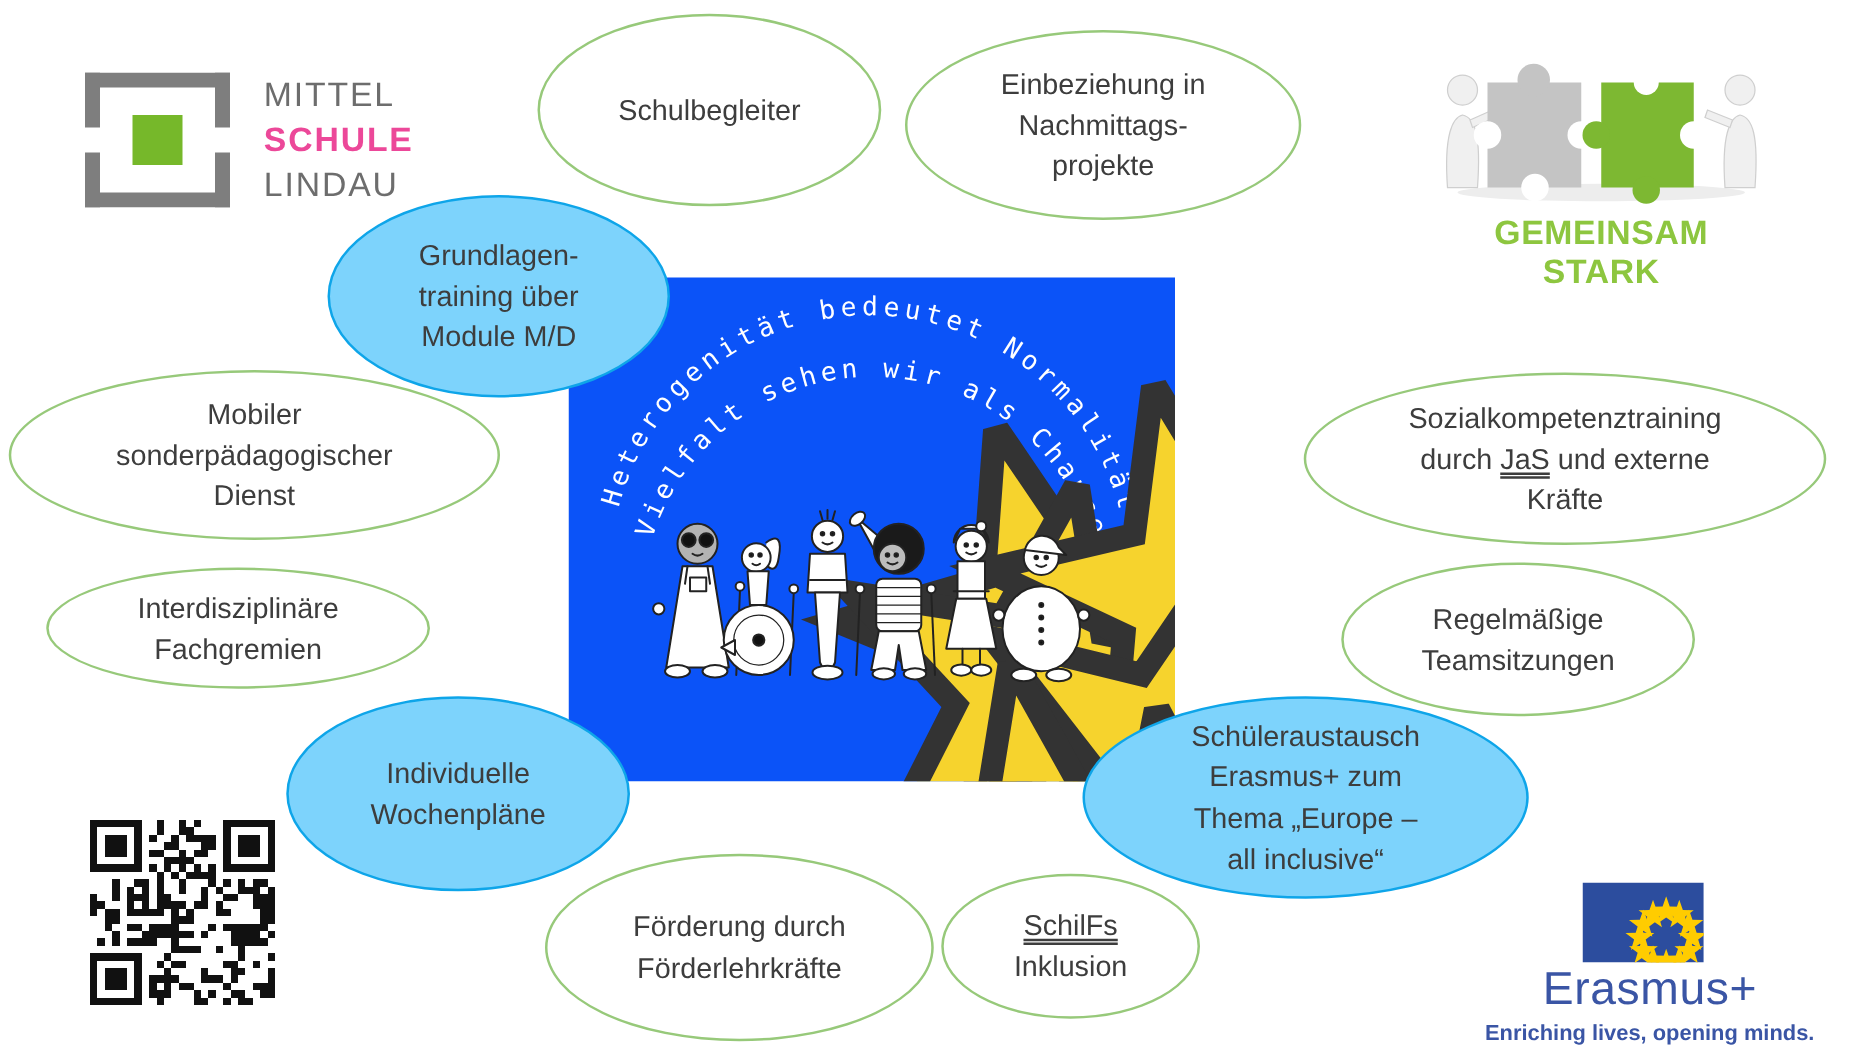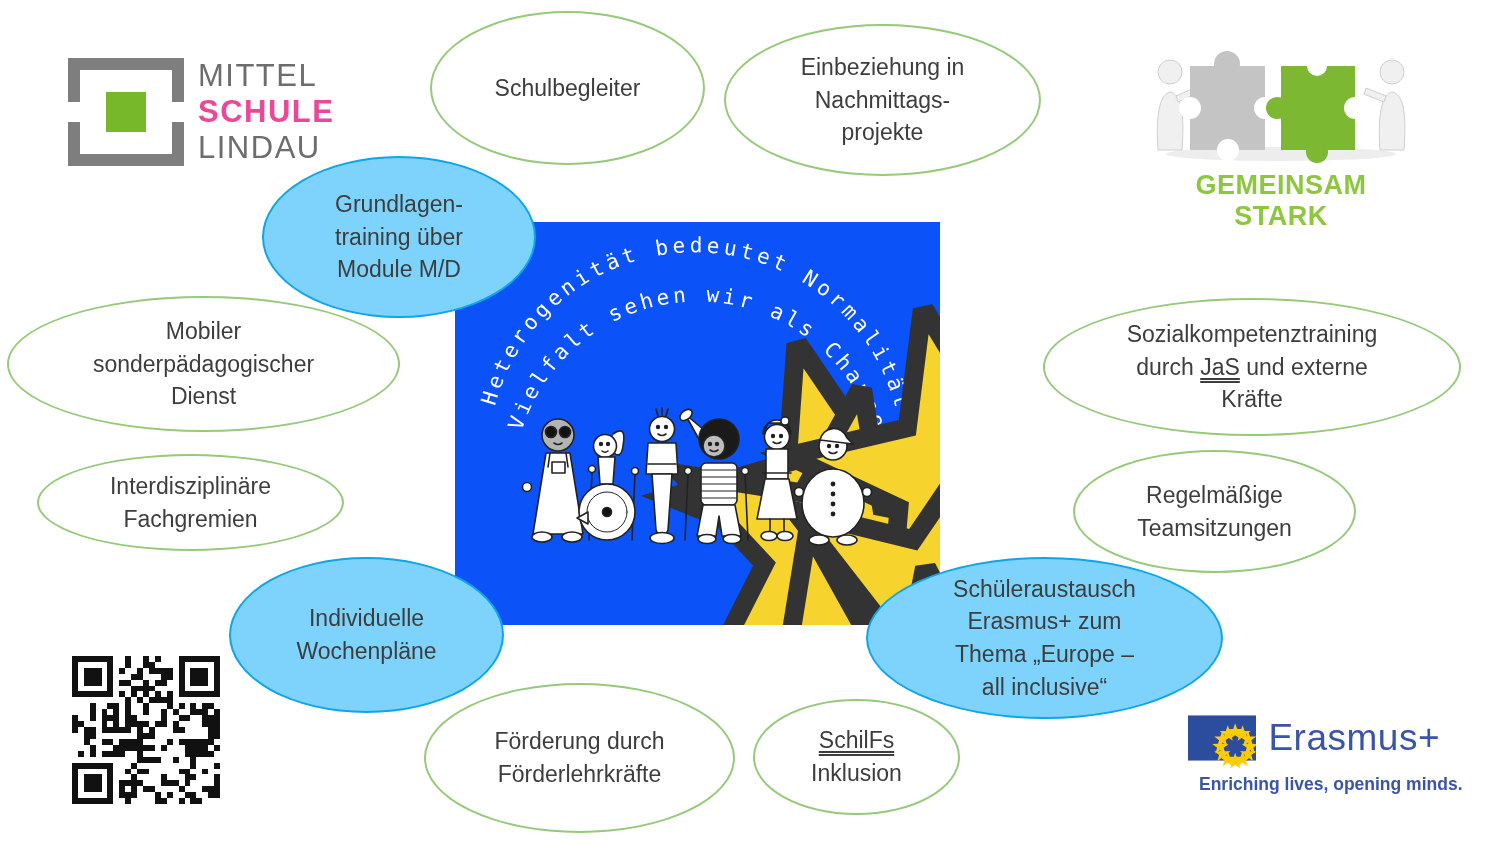--- a/index.html
+++ b/index.html
@@ -20,37 +20,37 @@
            text-decoration-color:#3d3d3d;text-decoration-thickness:1.5px;text-underline-offset:3px;}
 
   
   .center-img{position:absolute;left:455px;top:222px;width:485px;height:403px;
               background:#0b53f8;z-index:1;}
   .center-img svg{position:absolute;inset:0;}
   .arc-text{font-family:"DejaVu Sans Mono",monospace;font-size:21px;fill:#ffffff;}
 
   
   .school-logo{position:absolute;left:68px;top:58px;display:flex;align-items:center;z-index:4;}
-  .school-logo .txt{margin-left:14px;font-size:31px;letter-spacing:1.5px;line-height:36px;}
+  .school-logo .txt{margin-left:27px;font-size:27px;letter-spacing:1.5px;line-height:36px;}
   .school-logo .g1{color:#6d6d6d;}
   .school-logo .g2{color:#ec4899;font-weight:bold;}
 
   
   .puzzle{position:absolute;left:1150px;top:36px;width:262px;z-index:4;text-align:center;}
   .puzzle-caption{margin-top:2px;color:#8dc63f;font-size:27px;font-weight:bold;letter-spacing:0.5px;}
 
   
   .qr{position:absolute;left:66px;top:650px;width:160px;height:160px;background:#fff;z-index:4;}
   .qr svg{width:100%;height:100%;shape-rendering:crispEdges;}
 
   
   .erasmus{position:absolute;left:1188px;top:706px;width:252px;z-index:4;}
-  .erasmus .row{display:flex;align-items:center;}
+  .erasmus .row{display:flex;align-items:center;flex-direction:column;}
   .erasmus .brand{font-size:37px;color:#3a55a5;margin-left:12px;letter-spacing:0.5px;}
-  .erasmus .tagline{font-size:17.5px;font-weight:bold;color:#3a55a5;margin-top:4px;white-space:nowrap;margin-left:11px;}
+  .erasmus .tagline{font-size:17.5px;font-weight:bold;color:#3a55a5;margin-top:4px;white-space:nowrap;}
 </style>
 </head>
 <body>
 
 <div class="slide">
 
   <svg width="0" height="0" style="position:absolute" aria-hidden="true">
     <symbol id="star5" viewBox="-10 -10 20 20">
       <path d="M0,-10 L2.35,-3.24 L9.51,-3.09 L3.8,1.24 L5.88,8.09 L0,4 L-5.88,8.09 L-3.8,1.24 L-9.51,-3.09 L-2.35,-3.24 Z"></path>
     </symbol>
@@ -287,21 +287,21 @@
     <div class="bl">Wochenpläne</div>
   </div>
 
   <div class="bubble green" style="left:866px;top:557px;width:357px;height:162px">
     <div class="bl">Schüleraustausch</div>
     <div class="bl">Erasmus+ zum</div>
     <div class="bl">Thema „Europe –</div>
     <div class="bl">all inclusive“</div>
   </div>
 
-  <div class="bubble white" style="left:424px;top:683px;width:311px;height:150px">
+  <div class="bubble white" style="left:436px;top:683px;width:311px;height:150px">
     <div class="bl">Förderung durch</div>
     <div class="bl">Förderlehrkräfte</div>
   </div>
 
   <div class="bubble white" style="left:753px;top:699px;width:207px;height:116px">
     <div class="bl"><span class="spell"><span class="solid-u">SchilFs</span></span></div>
     <div class="bl">Inklusion</div>
   </div>
 
   <div class="qr">

